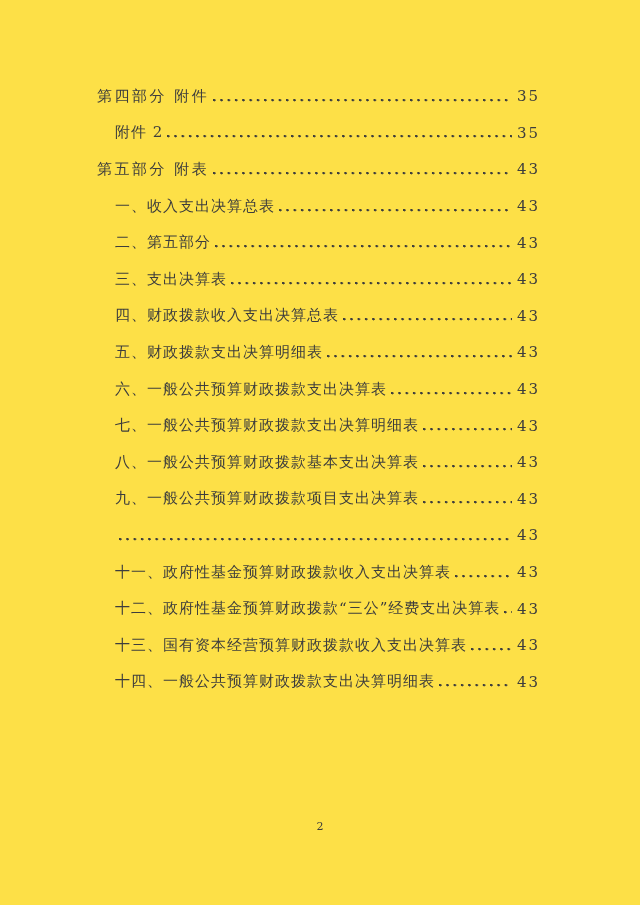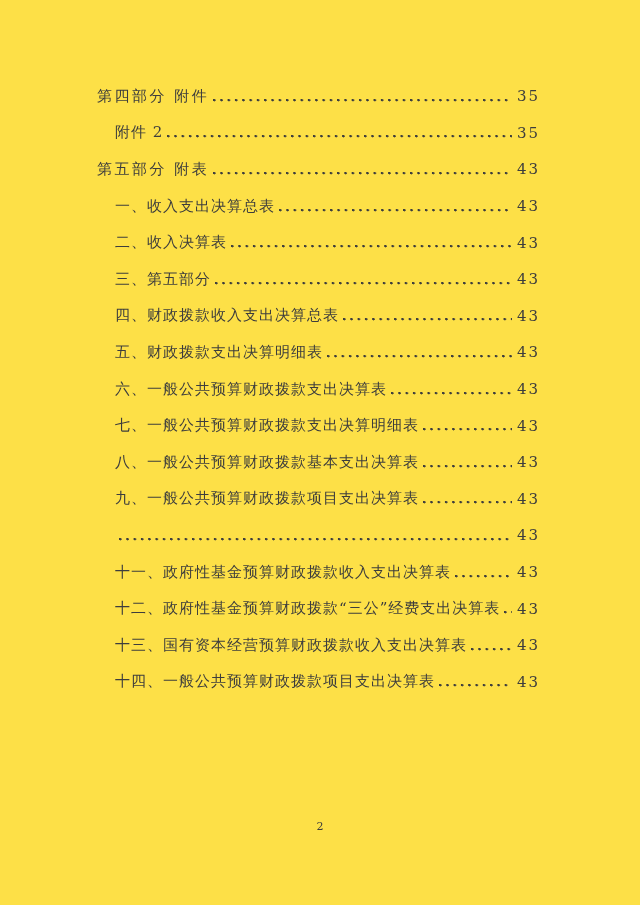--- a/index.html
+++ b/index.html
@@ -94,27 +94,27 @@
       <span class="toc-page">43</span>
     </div>
 
     <div class="toc-row level-item">
       <span class="toc-label">一、收入支出决算总表</span>
       <span class="toc-leader"></span>
       <span class="toc-page">43</span>
     </div>
 
     <div class="toc-row level-item">
-      <span class="toc-label">二、收入决算表</span>
+      <span class="toc-label">二、第五部分</span>
       <span class="toc-leader"></span>
       <span class="toc-page">43</span>
     </div>
 
     <div class="toc-row level-item">
-      <span class="toc-label">三、第五部分</span>
+      <span class="toc-label">三、支出决算表</span>
       <span class="toc-leader"></span>
       <span class="toc-page">43</span>
     </div>
 
     <div class="toc-row level-item">
       <span class="toc-label">四、财政拨款收入支出决算总表</span>
       <span class="toc-leader"></span>
       <span class="toc-page">43</span>
     </div>
 
@@ -165,21 +165,21 @@
       <span class="toc-page">43</span>
     </div>
 
     <div class="toc-row level-item">
       <span class="toc-label">十三、国有资本经营预算财政拨款收入支出决算表</span>
       <span class="toc-leader"></span>
       <span class="toc-page">43</span>
     </div>
 
     <div class="toc-row level-item">
-      <span class="toc-label">十四、一般公共预算财政拨款项目支出决算表</span>
+      <span class="toc-label">十四、一般公共预算财政拨款支出决算明细表</span>
       <span class="toc-leader"></span>
       <span class="toc-page">43</span>
     </div>
   </div>
 
   <div class="footer">
     <span>2</span>
   </div>
 
 </div>

